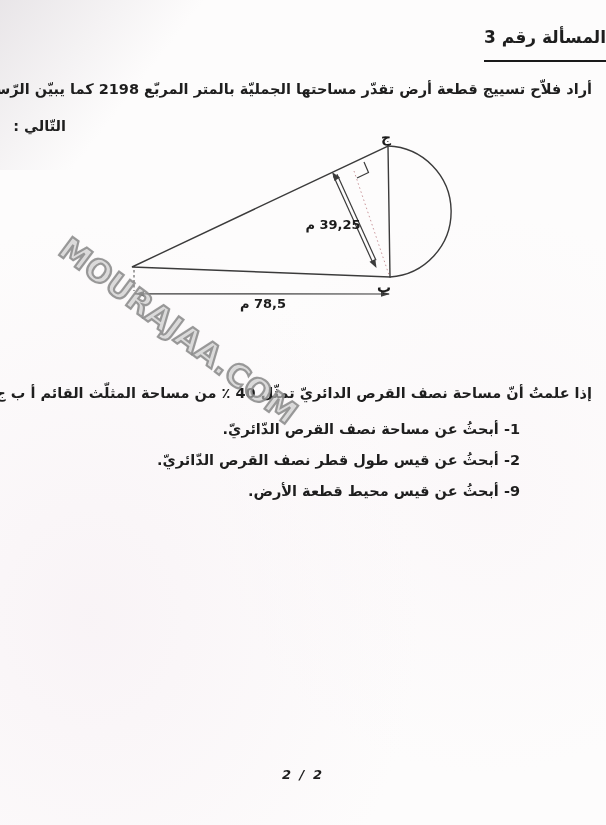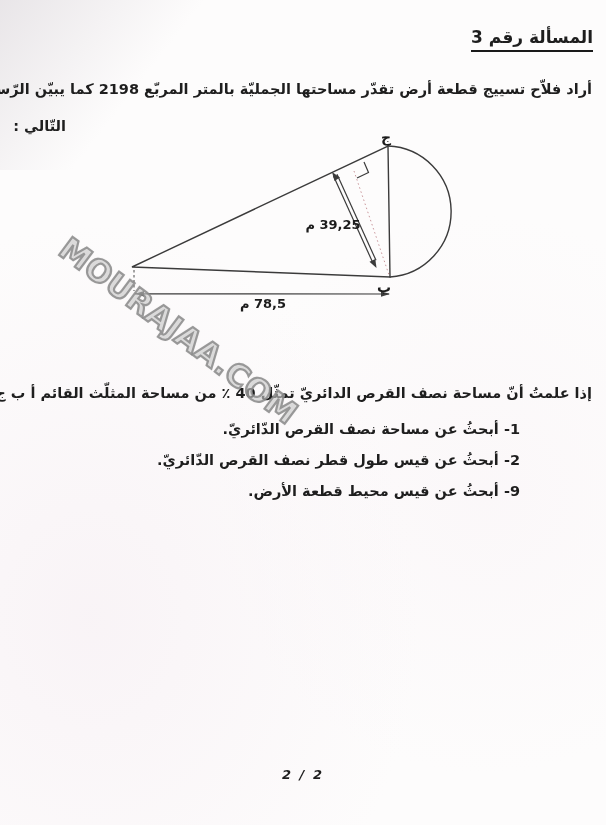--- a/index.html
+++ b/index.html
@@ -9,23 +9,23 @@
       radial-gradient(ellipse at 15% 75%, rgba(247,240,244,.7), rgba(255,255,255,0) 45%),
       radial-gradient(ellipse at 80% 60%, rgba(249,243,246,.5), rgba(255,255,255,0) 40%),
       #fdfcfc;
     font-family:"DejaVu Sans", sans-serif; color:#1e1e1e;
   }
   .corner-shade{
     position:absolute; left:0; top:0; width:240px; height:170px;
     background:linear-gradient(128deg, rgba(208,202,208,.45) 0%, rgba(255,255,255,0) 55%);
   }
   .title{
-    position:absolute; top:27px; right:13px;
+    position:absolute; top:27px; right:0;
     direction:rtl; font-weight:700; font-size:17px;
-    border-bottom:2.4px solid #1a1a1a; padding-bottom:3px;
+    border-bottom:2.4px solid #1a1a1a; padding-bottom:13px;
     white-space:nowrap;
   }
   .intro-line1{
     position:absolute; top:81px; right:14px;
     direction:rtl; font-weight:700; font-size:14.5px; white-space:nowrap;
   }
   .intro-line2{
     position:absolute; top:118px; right:540px;
     direction:rtl; font-weight:700; font-size:14.5px; white-space:nowrap;
   }

